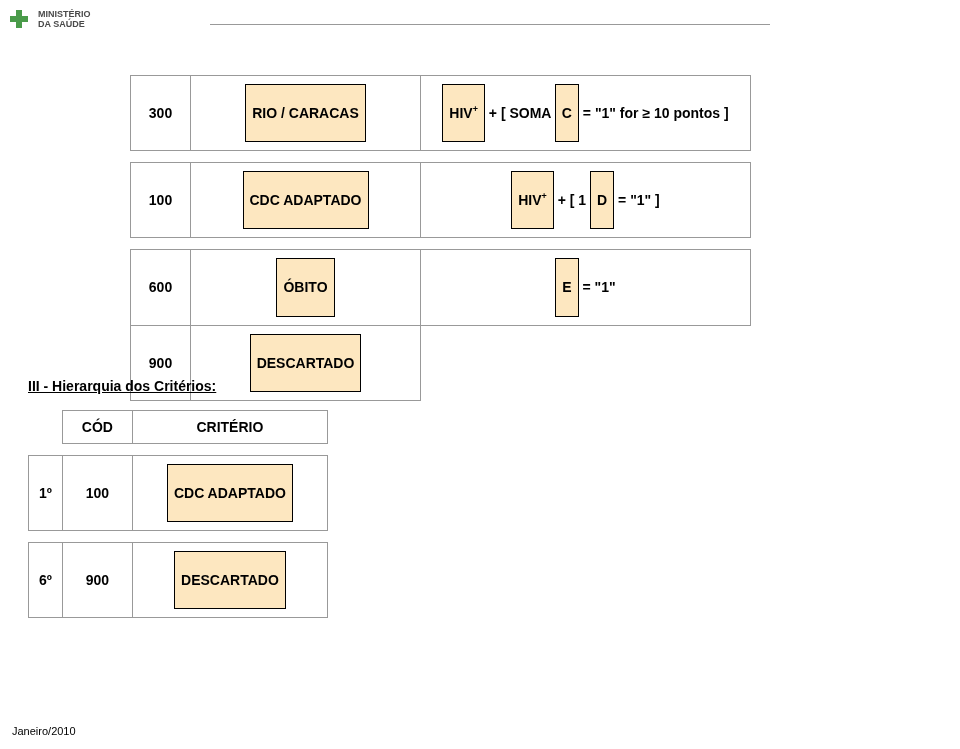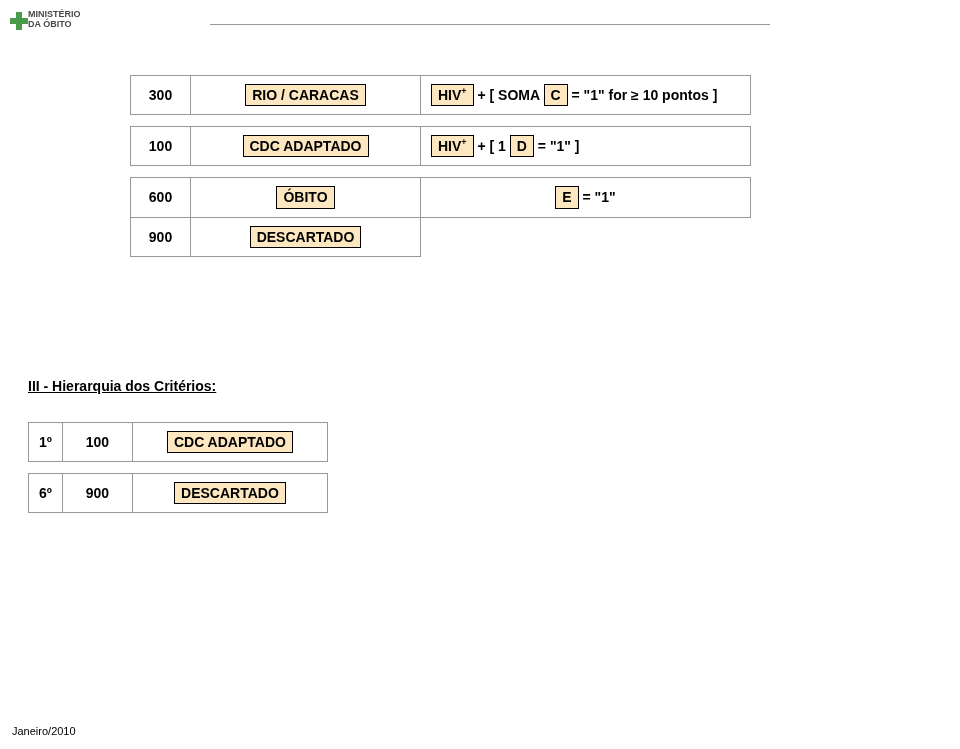--- a/index.html
+++ b/index.html
@@ -10,22 +10,22 @@
     background: #fff;
     width: 960px;
     height: 749px;
     position: relative;
   }
   .header {
     position: absolute;
     top: 10px;
     left: 10px;
     display: flex;
-    align-items: flex-end;
-    gap: 0;
+    align-items: flex-start;
+    gap: 10px;
   }
   .logo-cross {
     width: 18px;
     height: 18px;
     position: relative;
   }
   .logo-cross::before, .logo-cross::after {
     content: '';
     position: absolute;
     background: #4a9b4a;
@@ -65,27 +65,27 @@
   }
   .table1 td {
     border: 1px solid #999;
     padding: 8px 10px;
     font-size: 14px;
     font-weight: bold;
     vertical-align: middle;
   }
   .col-num { width: 60px; text-align: center; }
   .col-label { width: 230px; text-align: center; }
-  .col-cond { width: 330px; text-align: left; padding-left: 14px; }
+  .col-cond { width: 330px; text-align: center; padding-left: 14px; }
 
   .chip {
     display: inline-block;
     border: 1.5px solid #000;
     background: #fde7c0;
-    padding: 1px 6px;
+    padding: 19px 6px;
     font-weight: bold;
     font-size: 14px;
     line-height: 1.3;
   }
   .chip sup { font-size: 9px; vertical-align: super; line-height: 0; }
 
   .section-title {
     position: absolute;
     left: 28px;
     top: 368px;
@@ -122,21 +122,21 @@
   .noborder { border: none !important; }
   .row-spacer td { height: 12px; padding: 0; }
 </style>
 </head>
 <body>
 
 <div class="header">
   <div class="logo-cross"></div>
   <div class="logo-text">
     <div>MINISTÉRIO</div>
-    <div>DA ÓBITO</div>
+    <div>DA SAÚDE</div>
   </div>
 </div>
 <div class="header-line"></div>
 
 <table class="table1">
   <tbody>
       <tr>
     <td class="col-num">300</td>
     <td class="col-label">
       <span class="chip">RIO / CARACAS</span>
@@ -180,20 +180,25 @@
     </td>
     <td class="col-cond noborder"></td>
   </tr>
 </tbody>
   </table>
 
 <div class="section-title">III - Hierarquia dos Critérios:</div>
 
 <table class="table2">
   <tbody>
+      <tr>
+    <td class="t2-c1 noborder"></td>
+    <td class="t2-c2">CÓD</td>
+    <td class="t2-c3">CRITÉRIO</td>
+  </tr>
   <tr class="row-spacer">
         <td class="noborder"></td>
         <td class="noborder"></td>
         <td class="noborder"></td>
       </tr>
   <tr>
     <td class="t2-c1">1º</td>
     <td class="t2-c2">100</td>
     <td class="t2-c3"><span class="chip">CDC ADAPTADO</span></td>
   </tr>

